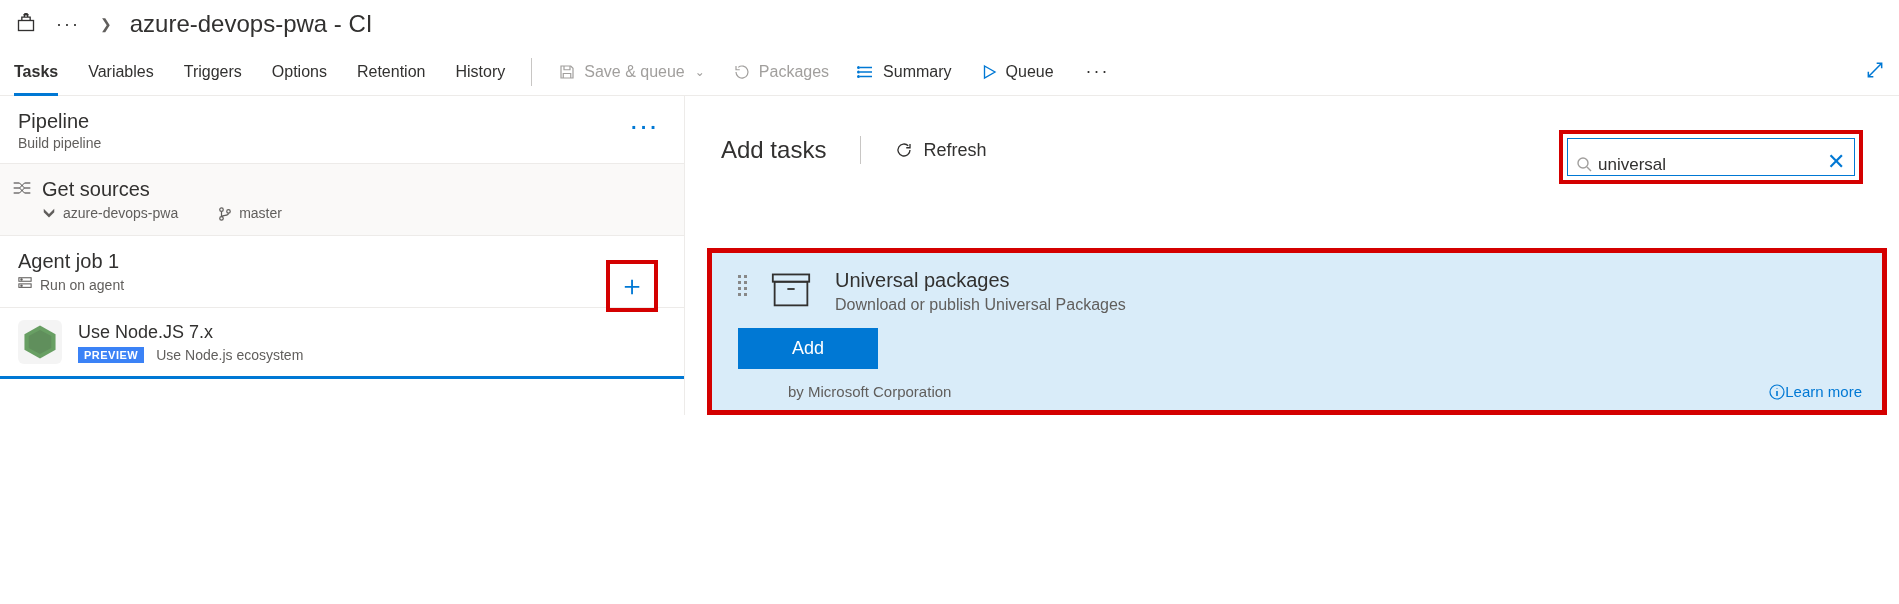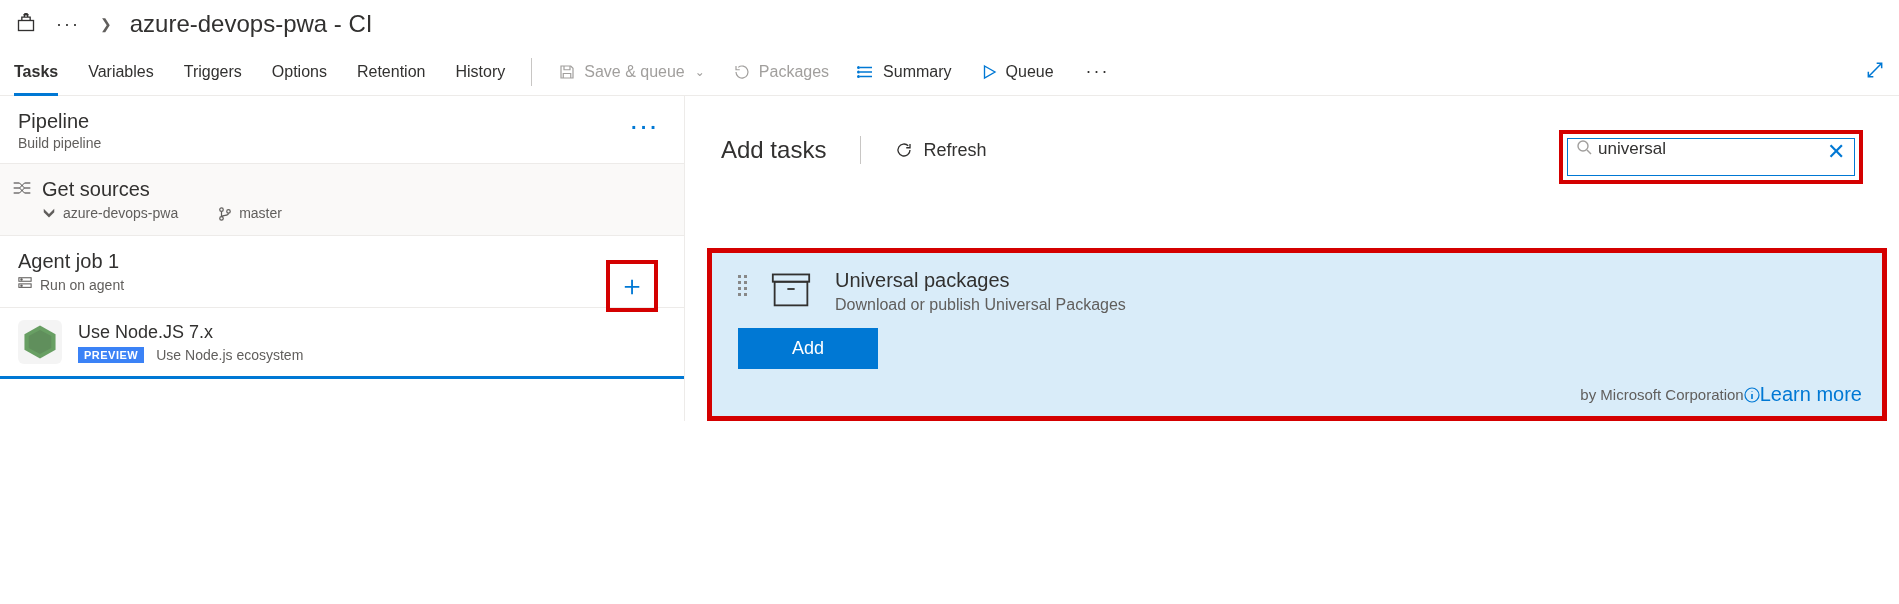--- a/index.html
+++ b/index.html
@@ -106,21 +106,21 @@
   .vsep { width:1px; height:28px; background:#c8c6c4;}
   .refresh { display:flex;align-items:center;gap:10px;font-size:18px;cursor:pointer;color:#323130;}
   .refresh svg{width:18px;height:18px;}
 
   .searchwrap {
     position:absolute; top: 34px; right: 36px;
     border:4px solid #d40000; padding:4px;
   }
   .searchbox {
     width: 288px; height:38px; border:1px solid #0078d4;
-    display:flex;align-items:flex-start; padding:0 8px;
+    display:flex;align-items:flex-end; padding:0 8px;
   }
   .searchbox .sico svg{width:16px;height:16px;color:#a19f9d;}
   .searchbox input {
     flex:1; border:none; outline:none; font-size:17px; padding:0 6px;
     font-family:inherit; color:#323130;
   }
   .searchbox .clearx {
     color:#0078d4; font-size:22px; cursor:pointer; font-weight:300; padding:0 2px;
   }
 
@@ -139,24 +139,24 @@
   .grip i{width:3px;height:3px;background:#888;display:block;}
   .pkg-icon svg{width:44px;height:40px;color:#323130;}
   .resultrow .meta h3 { font-size:20px; font-weight:400;}
   .resultrow .meta p { font-size:16px; color:#605e5c; margin-top:4px;}
   .addbtn-row { display:flex; margin-top:14px;}
   .addbtn {
     background:#0078d4;color:#fff;border:none;font-size:18px;
     padding: 10px 54px;cursor:pointer;font-family:inherit;
   }
   .resultfoot {
-    display:flex; justify-content:flex-end; align-items:center;
+    display:flex; justify-content:space-between; align-items:center;
     padding-left:50px; padding-top:14px; font-size:15px; color:#605e5c;
   }
-  .learn { display:flex;align-items:center;color:#0078d4;cursor:pointer;font-size:20px;}
+  .learn { display:flex;align-items:center;color:#0078d4;cursor:pointer;font-size:15px;}
   .learn svg{width:16px;height:16px;} 
   .rightcol { min-width:0; }
 </style>
 </head>
 <body>
 
 <div class="breadcrumb">
   <span class="icon-pipe">
     <svg viewBox="0 0 24 24" fill="none" stroke="currentColor" stroke-width="1.6">
       <rect x="3" y="9" width="18" height="12"></rect>

